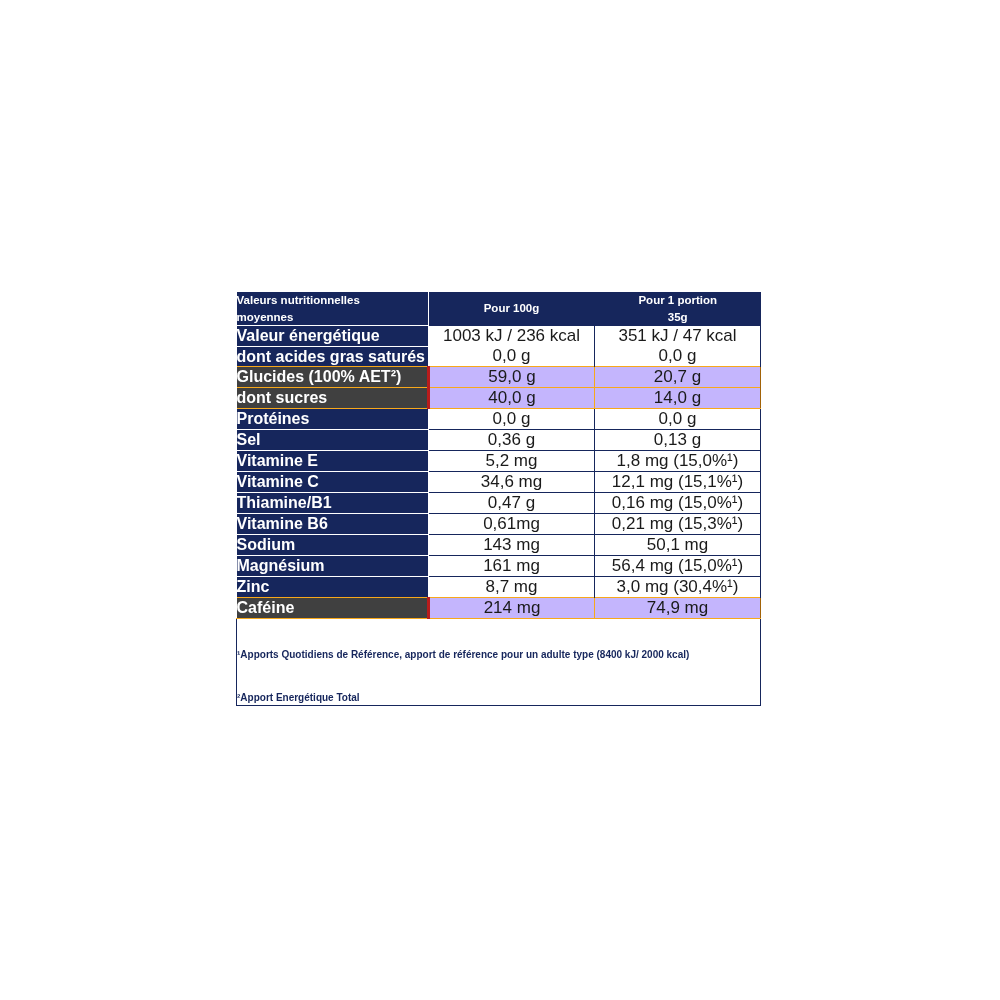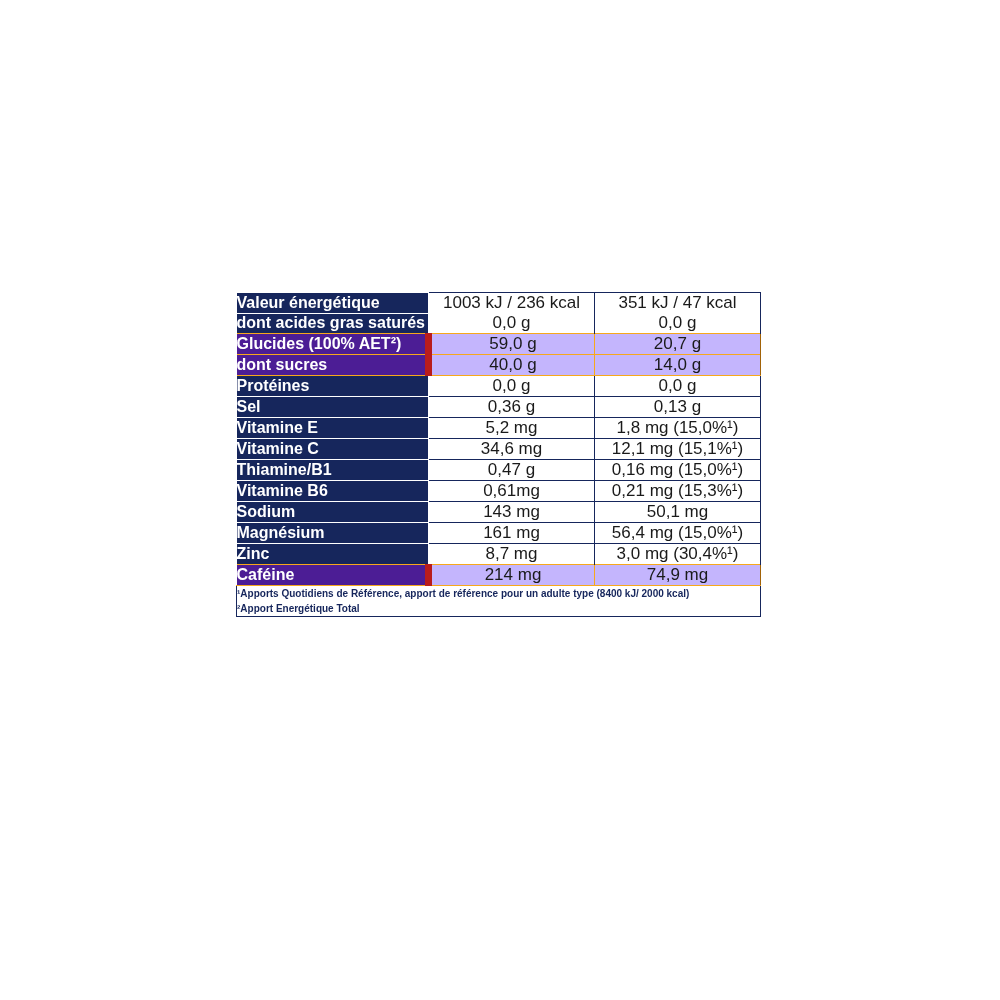--- a/index.html
+++ b/index.html
@@ -78,24 +78,24 @@
     border-right: 1px solid #16265c;
     white-space: nowrap;
   }
   .val.last { border-right: 1px solid #16265c; }
 
   
   .no-top { border-top: none; }
 
   
   tr.hl .lbl {
-    background: #4c1d95;
+    background: #404040;
     color: #ffffff;
     border-top: 1px solid #f7a81b;
-    border-right: 7px solid #b91c1c;
+    border-right: 3px solid #b91c1c;
   }
   tr.hl .val {
     background: #c4b5fd;
     color: #1a1a1a;
     border-top: 1px solid #f7a81b;
     border-right: 1px solid #f7a81b;
   }
   tr.hl .val.last { border-right: 1px solid #a16207; }
   tr.hl-bottom .lbl { border-bottom: 1px solid #f7a81b; }
   tr.hl-bottom .val { border-bottom: 1px solid #f7a81b; }
@@ -104,34 +104,47 @@
   .footnote-cell {
     background: #ffffff;
     color: #16265c;
     font-size: 10px;
     font-weight: bold;
     padding: 4px 0 6px 6px;
     line-height: 1.5;
     border: 1px solid #16265c;
     border-top: none;
   }
-  .footnote-cell .fn { display: block; }
+  .footnote-cell .fn { display: block; margin-top: 28px; }
 </style>
 </head>
 <body>
 
 <div id="stage">
 
   <table id="nutrition-table">
     <colgroup>
       <col class="c-label">
       <col class="c-val">
       <col class="c-val">
     </colgroup>
     <tbody id="table-body">
+      <tr>
+        <td class="hdr-label">
+          <span>Valeurs nutritionnelles</span><br>
+          <span>moyennes</span>
+        </td>
+        <td class="hdr-val">
+          <span>Pour 100g</span>
+        </td>
+        <td class="hdr-val last">
+          <span>Pour 1 portion</span>
+          <span class="sub">35g</span>
+        </td>
+      </tr>
 
     <tr>
           <td class="lbl">Valeur énergétique</td>
           <td class="val">1003 kJ / 236 kcal</td>
           <td class="val last">351 kJ / 47 kcal</td>
         </tr>
         <tr>
           <td class="lbl">dont acides gras saturés</td>
           <td class="val no-top">0,0 g</td>
           <td class="val last no-top">0,0 g</td>

